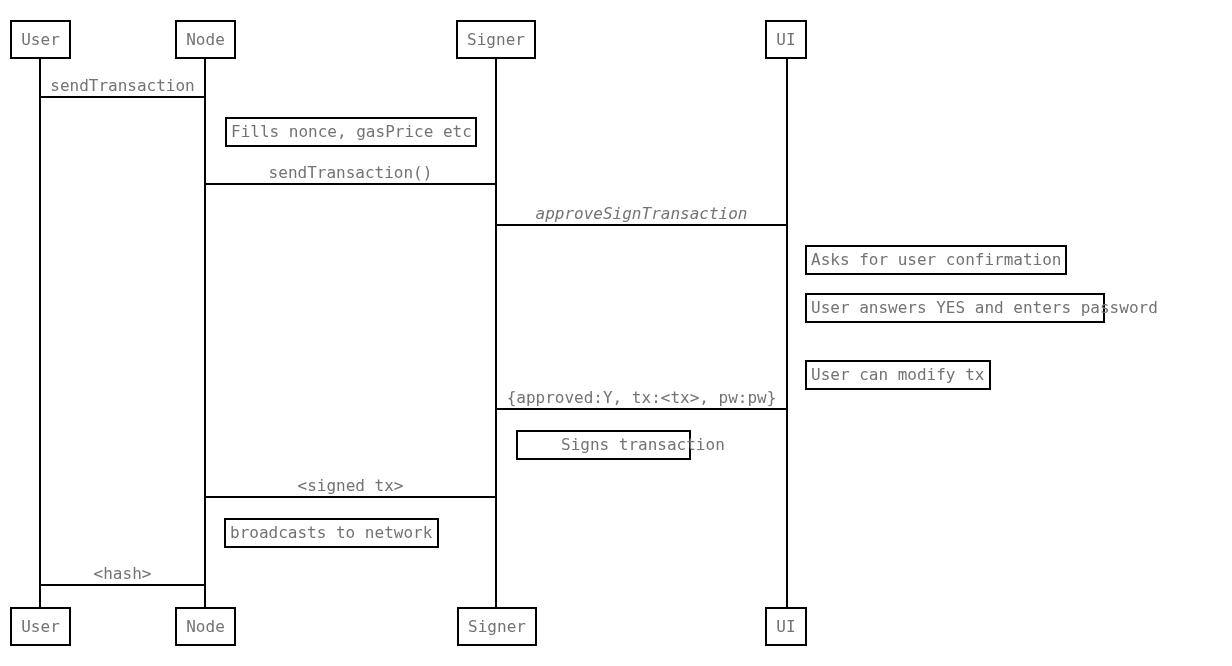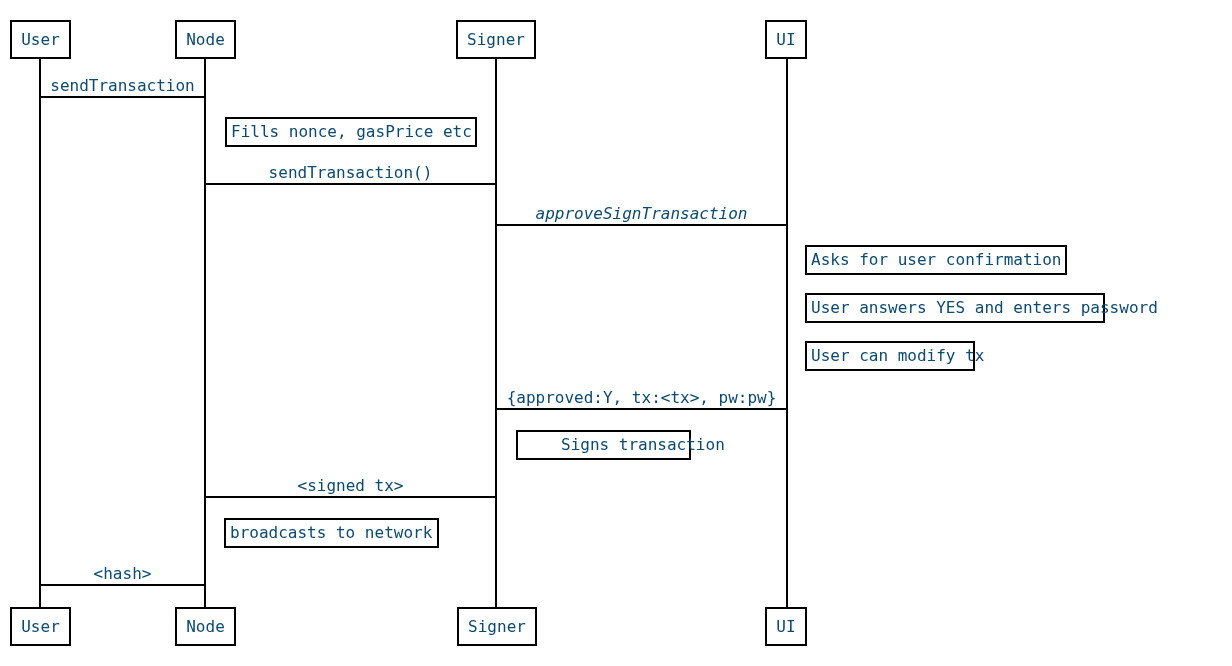--- a/index.html
+++ b/index.html
@@ -7,21 +7,21 @@
     padding: 0;
     background: #ffffff;
   }
   .diagram {
     position: relative;
     width: 1232px;
     height: 666px;
     background: #ffffff;
     font-family: "DejaVu Sans Mono", "Liberation Mono", monospace;
     font-size: 16px;
-    color: #0c4a6e;
+    color: #737373;
     overflow: hidden;
   }
   .actor-box {
     position: absolute;
     box-sizing: border-box;
     height: 39px;
     border: 2px solid #000000;
     background: #ffffff;
     display: flex;
     align-items: center;
@@ -93,21 +93,21 @@
   <div class="note" style="left:225px; top:117px; width:252px;">Fills nonce, gasPrice etc</div>
 
   <div class="msg-label" style="left:205px; top:163px; width:291px;">sendTransaction()</div>
   <div class="msg-line" style="left:205px; top:183px; width:291px;"></div>
 
   <div class="msg-label" style="left:496px; top:204px; width:291px;font-style:italic;">approveSignTransaction</div>
   <div class="msg-line" style="left:496px; top:224px; width:291px;"></div>
 
   <div class="note" style="left:805px; top:245px; width:262px;">Asks for user confirmation</div>
   <div class="note" style="left:805px; top:293px; width:300px;">User answers YES and enters password</div>
-  <div class="note" style="left:805px; top:341px; width:170px;">User can modify tx</div>
+  <div class="note" style="left:805px; top:360px; width:186px;">User can modify tx</div>
 
   <div class="msg-label" style="left:496px; top:388px; width:291px;">{approved:Y, tx:&lt;tx&gt;, pw:pw}</div>
   <div class="msg-line" style="left:496px; top:408px; width:291px;"></div>
 
   <div class="note" style="left:516px; top:430px; width:175px;padding-left:43px;">Signs transaction</div>
 
   <div class="msg-label" style="left:205px; top:476px; width:291px;">&lt;signed tx&gt;</div>
   <div class="msg-line" style="left:205px; top:496px; width:291px;"></div>
 
   <div class="note" style="left:224px; top:518px; width:215px;">broadcasts to network</div>

